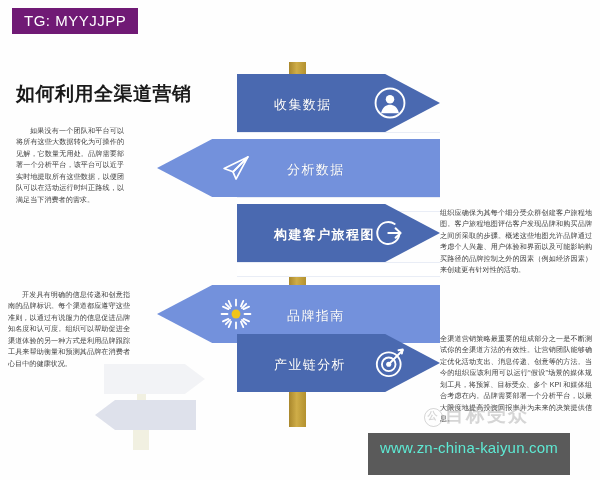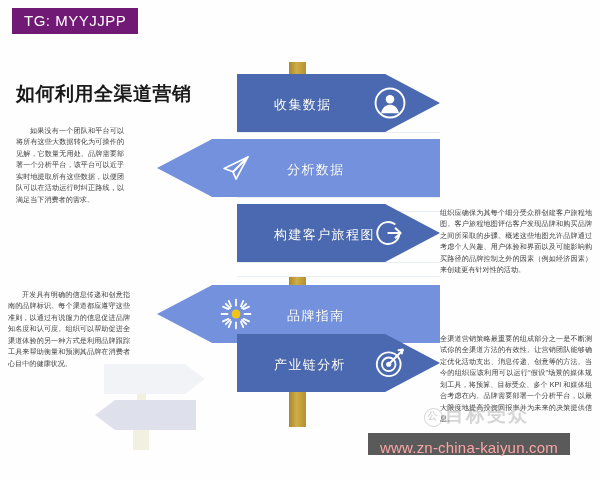--- a/index.html
+++ b/index.html
@@ -177,23 +177,23 @@
     text-align: center;
     font-size: 10px;
     margin-right: 2px;
     vertical-align: 2px;
   }
   .wm-url {
     position: absolute;
     left: 368px;
     top: 433px;
     background: #5a5a5a;
-    color: #fca5a5;
+    color: #5eead4;
     font-size: 15px;
-    padding: 7px 12px 0 12px;
+    padding: 7px 12px 20px 12px;
     line-height: 1;
     letter-spacing: 0.2px;
     z-index: 40;
     white-space: nowrap;
   }
 </style>
 </head>
 <body>
 
 <div id="canvas">
@@ -233,21 +233,21 @@
     <div class="sign-icon">
       <svg viewBox="0 0 40 40">
         <g fill="none" stroke="#ffffff" stroke-width="2" stroke-linejoin="round">
           <path d="M34 7 L6 20.5 L16.5 24.5 L34 7 Z"></path>
           <path d="M34 7 L20 33 L16.5 24.5 L34 7 Z"></path>
         </g>
       </svg>
     </div>
   </div>
 
-  <div class="sign sign-r" style="top:204px;">
+  <div class="sign sign-r" style="top:204px;font-weight:bold;">
     <div class="body c-dark"></div>
     <div class="sign-label">构建客户旅程图</div>
     <div class="sign-icon">
       <svg viewBox="0 0 40 40">
         <path d="M31 20 A13 13 0 1 1 25.5 9.4" fill="none" stroke="#ffffff" stroke-width="2.3" stroke-linecap="round"></path>
         <path d="M18 20 L31 20" fill="none" stroke="#ffffff" stroke-width="2.3" stroke-linecap="round"></path>
         <path d="M26.5 14.5 L32.5 20 L26.5 25.5" fill="none" stroke="#ffffff" stroke-width="2.3" stroke-linecap="round" stroke-linejoin="round"></path>
       </svg>
     </div>
   </div>

